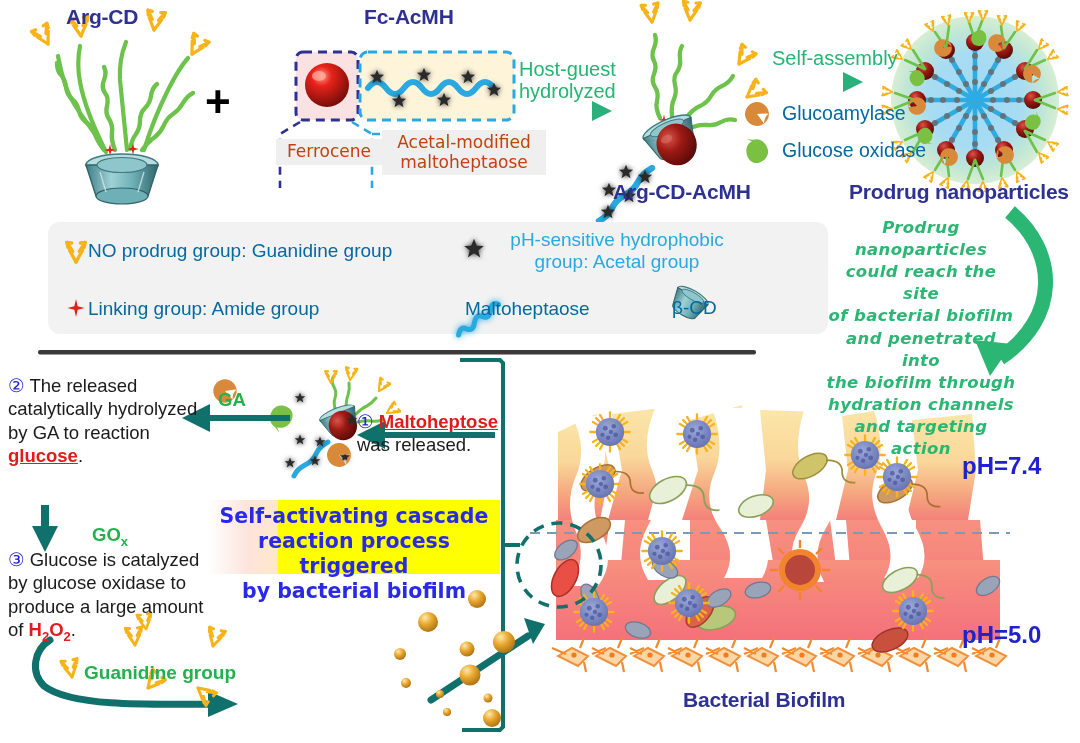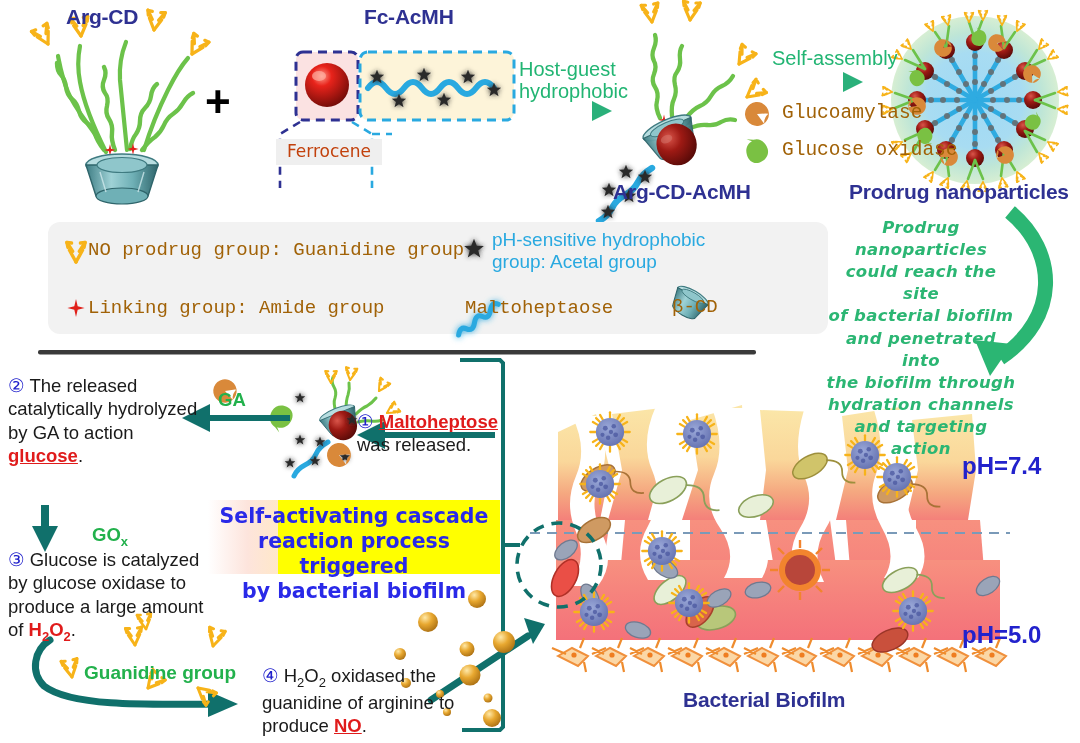--- a/index.html
+++ b/index.html
@@ -15,21 +15,21 @@
   .hd-arg{font-size:21px;}
   .hd-fc{font-size:21px;}
   .hd-acmh{font-size:21px;}
   .hd-np{font-size:21px;}
   .hd-bio{font-size:21px;}
 
   
   .gproc{color:#22b573;font-size:20px;line-height:1.12;white-space:nowrap;}
 
   
-  .cyan{color:#a16207;font-size:18.5px;line-height:1.12;font-family:Liberation Mono, monospace;}
+  .cyan{color:#0369a1;font-size:18.5px;line-height:1.12;}
   .cyan-sm{color:#29a9e0;font-size:18px;line-height:1.16;}
 
   
   .plus{color:#000;font-size:44px;font-weight:bold;line-height:1;}
   .boxlbl{color:#c2410c;font-size:17px;line-height:1.15;background:#efefef;
           padding:3px 7px;white-space:nowrap;text-align:center;
           font-family:"DejaVu Sans",sans-serif;}
 
   .legendbox{background:#f2f2f2;border-radius:12px;}
 
@@ -682,24 +682,28 @@
   </svg>
 
   <div class="abs hd hd-arg" style="left:66px;top:5px;">Arg-CD</div>
 
   <div class="abs plus" style="left:205px;top:80px;">+</div>
 
   <div class="abs hd hd-fc" style="left:364px;top:5px;">Fc-AcMH</div>
 
   <div class="abs boxlbl" style="left:276px;top:139px;width:92px;">Ferrocene</div>
 
+  <div class="abs boxlbl" style="left:382px;top:130px;width:150px;">
+    <div>Acetal-modified</div>
+    <div>maltoheptaose</div>
+  </div>
 
   <div class="abs gproc" style="left:519px;top:58px;">
     <div>Host-guest</div>
-    <div>hydrophobic</div>
+    <div>hydrolyzed</div>
   </div>
 
   <div class="abs hd hd-acmh" style="left:613px;top:180px;">Arg-CD-AcMH</div>
 
   <div class="abs gproc" style="left:772px;top:47px;">Self-assembly</div>
 
   <div class="abs cyan" style="left:782px;top:103px;font-size:19.5px;">Glucoamylase</div>
 
   <div class="abs cyan" style="left:782px;top:140px;font-size:19.5px;">Glucose oxidase</div>
 
@@ -718,21 +722,21 @@
     </g>
     <g transform="translate(638,86) rotate(30) scale(.62)">
       <ellipse cx="0" cy="-22" rx="28" ry="9" fill="#b7dde0" stroke="#3f7b81" stroke-width="1.8"></ellipse>
       <path d="M-28,-22 L-21,6 A21,7 0 0,0 21,6 L28,-22 Z" fill="url(#gCd)" stroke="#2f656b" stroke-width="1.6"></path>
       <ellipse cx="0" cy="-22" rx="20" ry="6" fill="#8fc6cb" stroke="#3f7b81" stroke-width="1.4"></ellipse>
     </g>
   </svg>
 
   <div class="abs cyan" style="left:88px;top:240px;font-size:19px;">NO prodrug group: Guanidine group</div>
 
-  <div class="abs cyan-sm" style="left:492px;top:229px;width:250px;font-size:19px;">
+  <div class="abs cyan-sm" style="left:492px;top:229px;width:250px;font-size:19px;text-align:center;">
     <div>pH-sensitive hydrophobic</div>
     <div>group: Acetal group</div>
   </div>
 
   <div class="abs cyan" style="left:88px;top:298px;font-size:19px;">Linking group: Amide group</div>
 
   <div class="abs cyan" style="left:465px;top:298px;font-size:19px;">Maltoheptaose</div>
 
   <div class="abs cyan" style="left:672px;top:297px;font-size:19px;">β-CD</div>
 
@@ -749,50 +753,41 @@
   <div class="abs step" style="left:357px;top:374px;width:160px;margin-top:36px;">
     <div style="white-space:nowrap;">
       <span class="num">① </span><span class="red-u">Maltoheptose</span>
     </div>
     <div>was released.</div>
   </div>
 
   <div class="abs step" style="left:8px;top:374px;width:215px;">
     <div><span class="num">② </span><span>The released</span></div>
     <div>catalytically hydrolyzed</div>
-    <div>by GA to action</div>
+    <div>by GA to reaction</div>
     <div><span class="red-u">glucose</span><span>.</span></div>
   </div>
 
   <div class="abs grn" style="left:218px;top:377px;">GA</div>
 
   <div class="abs grn" style="left:92px;top:512px;">
     <span>GO</span><sub style="font-size:13px;">x</sub>
   </div>
 
   <div class="abs step" style="left:8px;top:548px;width:230px;">
     <div><span class="num">③ </span><span>Glucose is catalyzed</span></div>
     <div>by glucose oxidase to</div>
     <div>produce a large amount</div>
     <div>
       <span>of </span><span class="red-b">H</span><sub class="red-b" style="font-size:13px;">2</sub><span class="red-b">O</span><sub class="red-b" style="font-size:13px;">2</sub><span>.</span>
     </div>
   </div>
 
   <div class="abs grn" style="left:84px;top:650px;font-size:19px;">Guanidine group</div>
 
-  <div class="abs step" style="left:262px;top:664px;width:230px;">
-    <div style="white-space:nowrap;">
-      <span class="num">④ </span><span>H</span><sub style="font-size:13px;">2</sub><span>O</span><sub style="font-size:13px;">2</sub><span> oxidased the</span>
-    </div>
-    <div>guanidine of arginine to</div>
-    <div>
-      <span>produce </span><span class="red-u">NO</span><span>.</span>
-    </div>
-  </div>
 
   <div class="abs pinkfade" style="left:208px;top:500px;width:72px;height:74px;"></div>
   <div class="abs yellowbox" style="left:278px;top:500px;width:222px;height:74px;"></div>
   <div class="abs" style="left:208px;top:504px;width:292px;">
     <div class="ytxt" style="color:#2929e8;font-size:20.5px;line-height:1.22;text-align:center;
                              font-family:'DejaVu Sans',sans-serif;font-weight:600;">
       <div>Self-activating cascade</div>
       <div>reaction process triggered</div>
       <div>by bacterial biofilm</div>
     </div>

